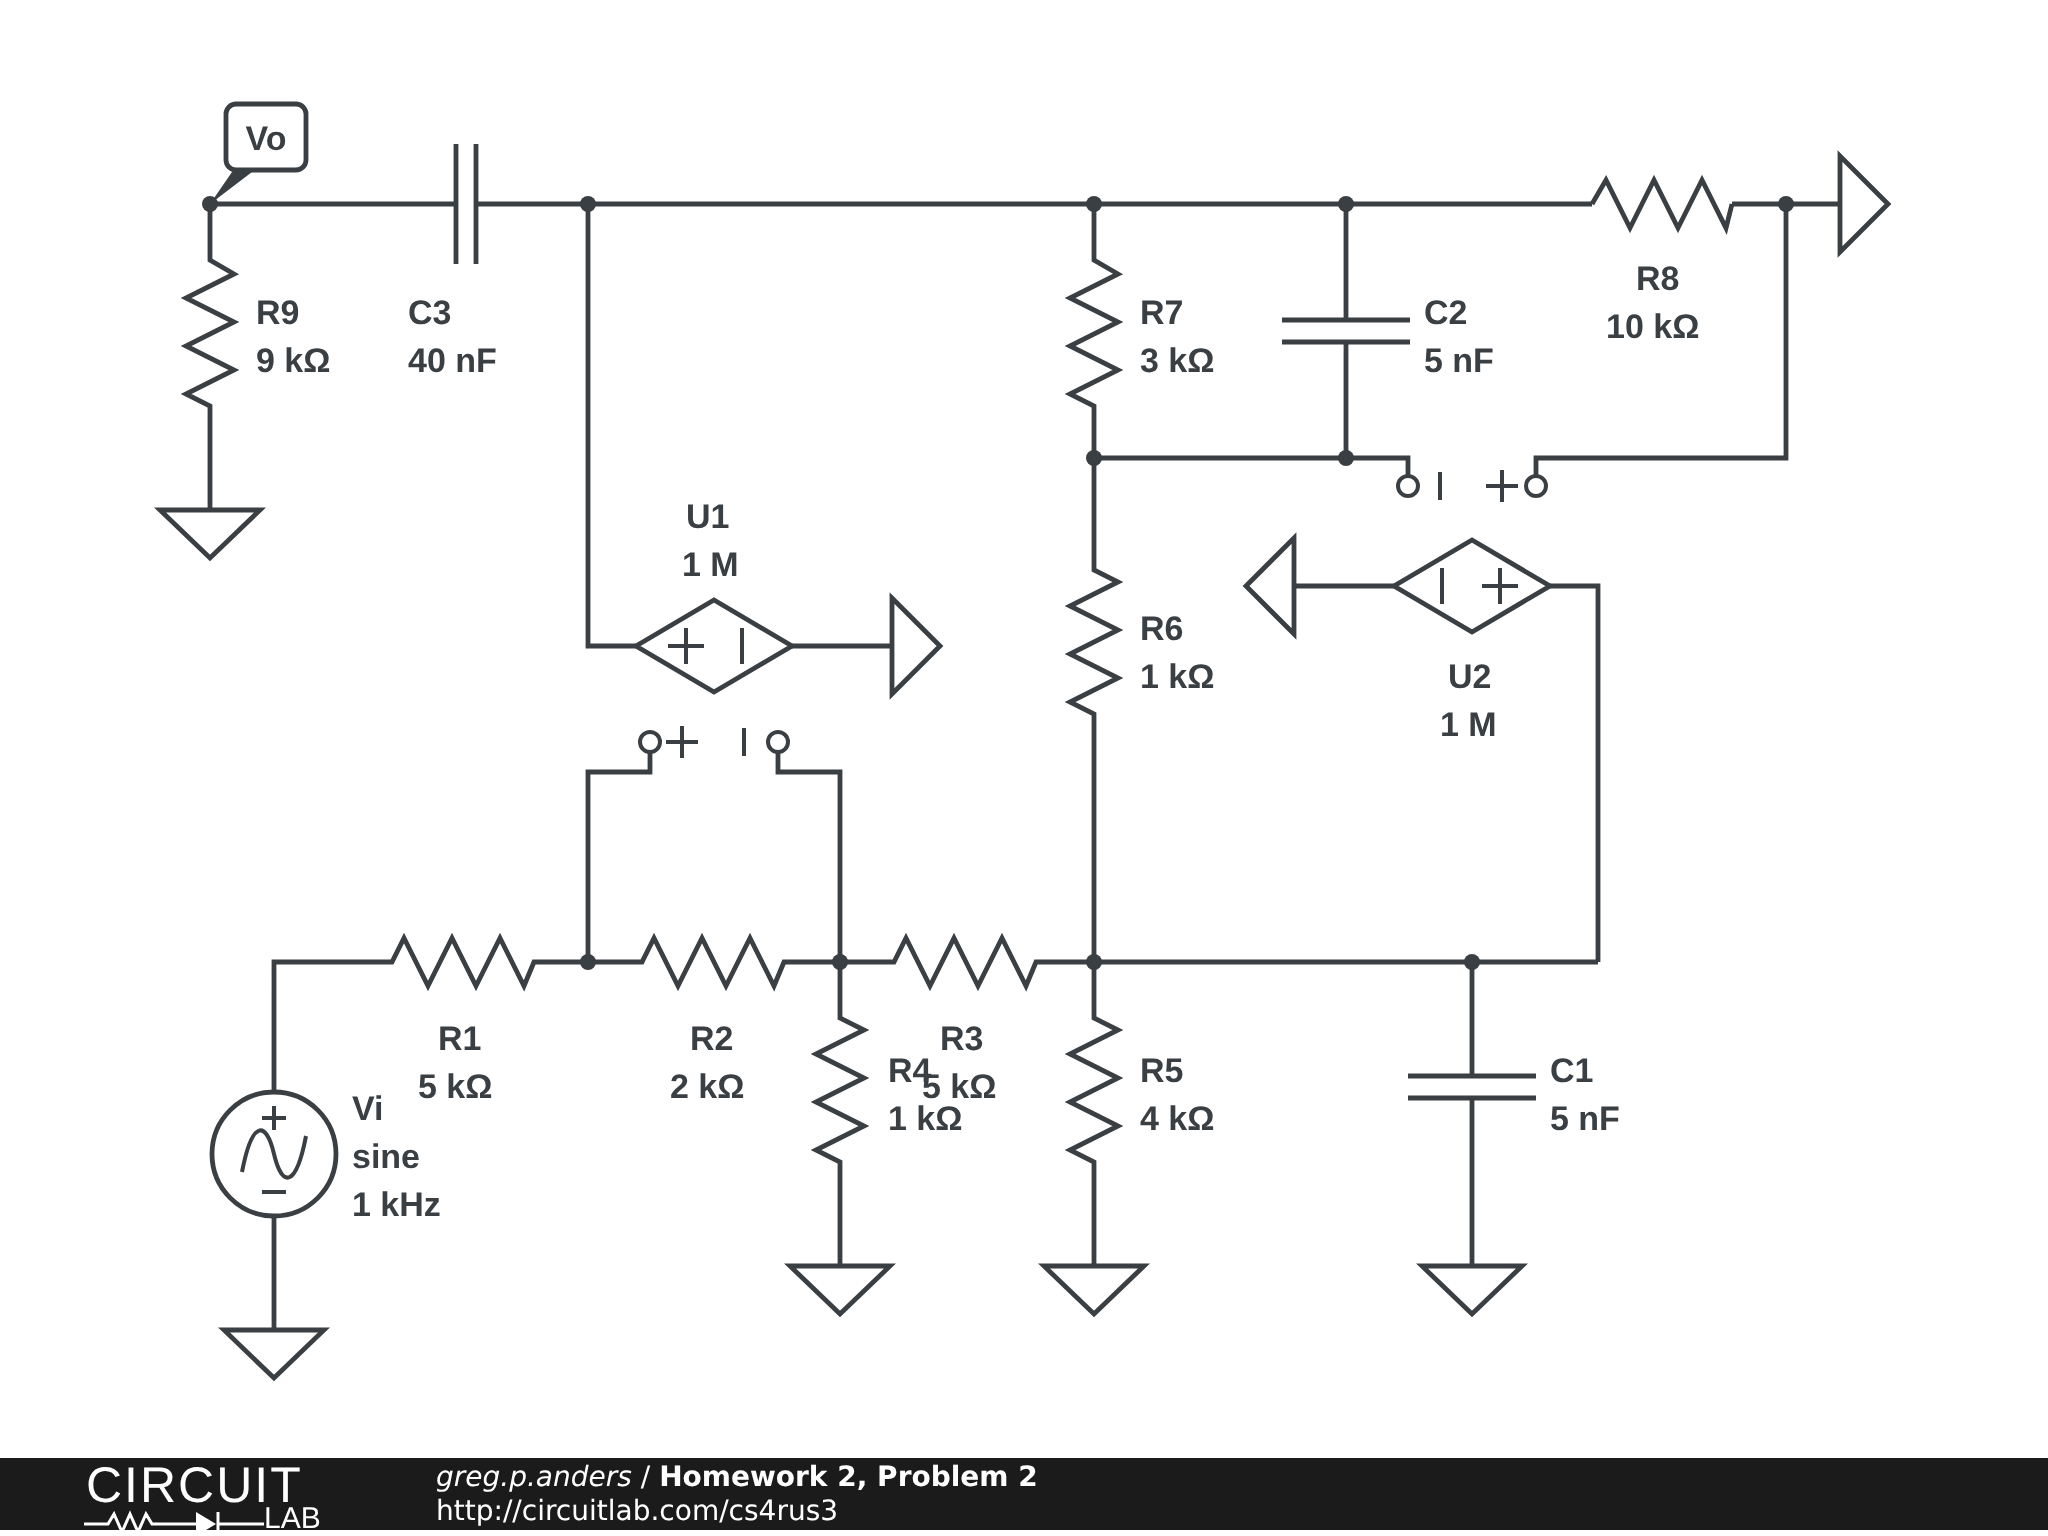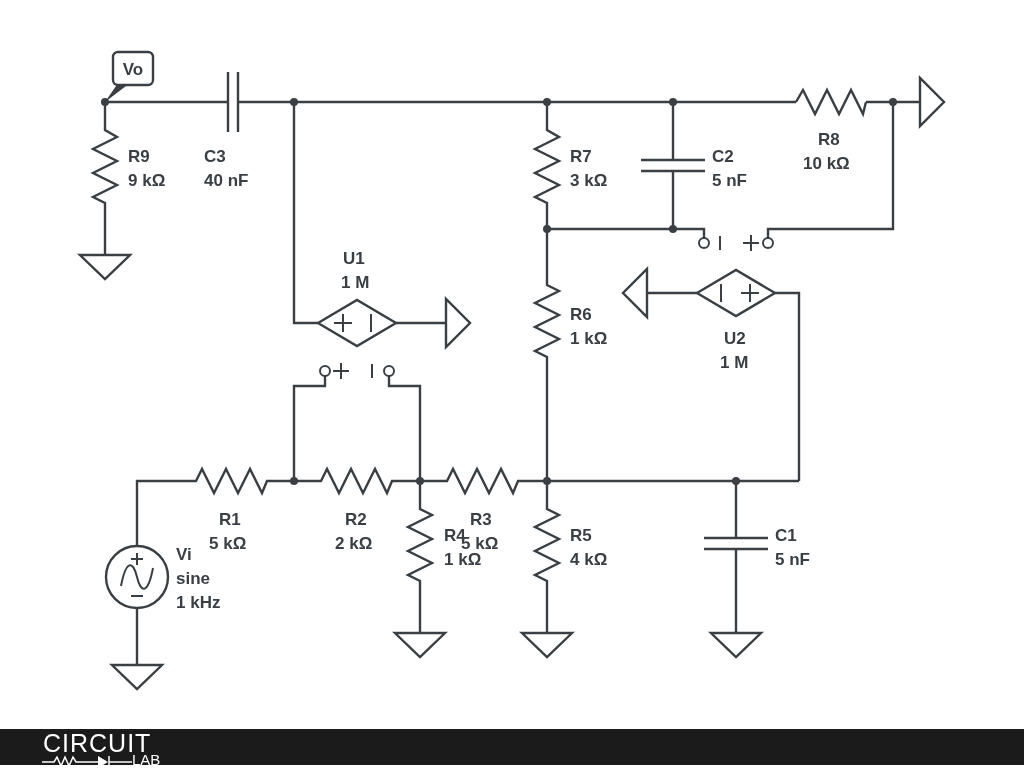--- a/index.html
+++ b/index.html
@@ -200,14 +200,18 @@
   <div id="logo">
     <div class="logo-top">CIRCUIT</div>
     <svg class="logo-bot" width="140" height="14" viewBox="0 0 140 14">
       <path d="M2,8 H14 L17,3 L21,12 L25,3 L29,12 L33,3 L36,8 H58" stroke="#fff" stroke-width="1.5" fill="none"></path>
       <polygon points="58,2 58,14 68,8" fill="#fff"></polygon>
       <path d="M69,2 V14 M69,8 H92" stroke="#fff" stroke-width="1.5" fill="none"></path>
     </svg>
     <div class="logo-lab">LAB</div>
   </div>
   <div id="credit">
+    <div>
+      <span class="user">greg.p.anders</span><span> / </span><span class="title">Homework 2, Problem 2</span>
+    </div>
+    <div>http://circuitlab.com/cs4rus3</div>
   </div>
 </div>
 
 </body></html>

